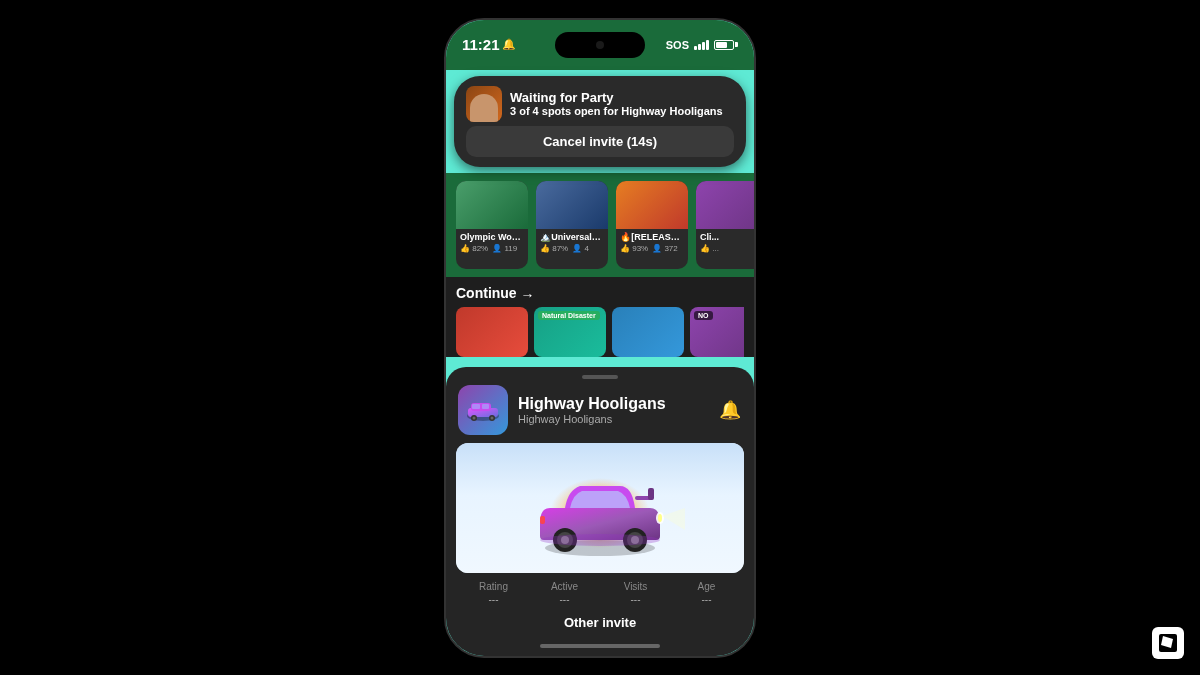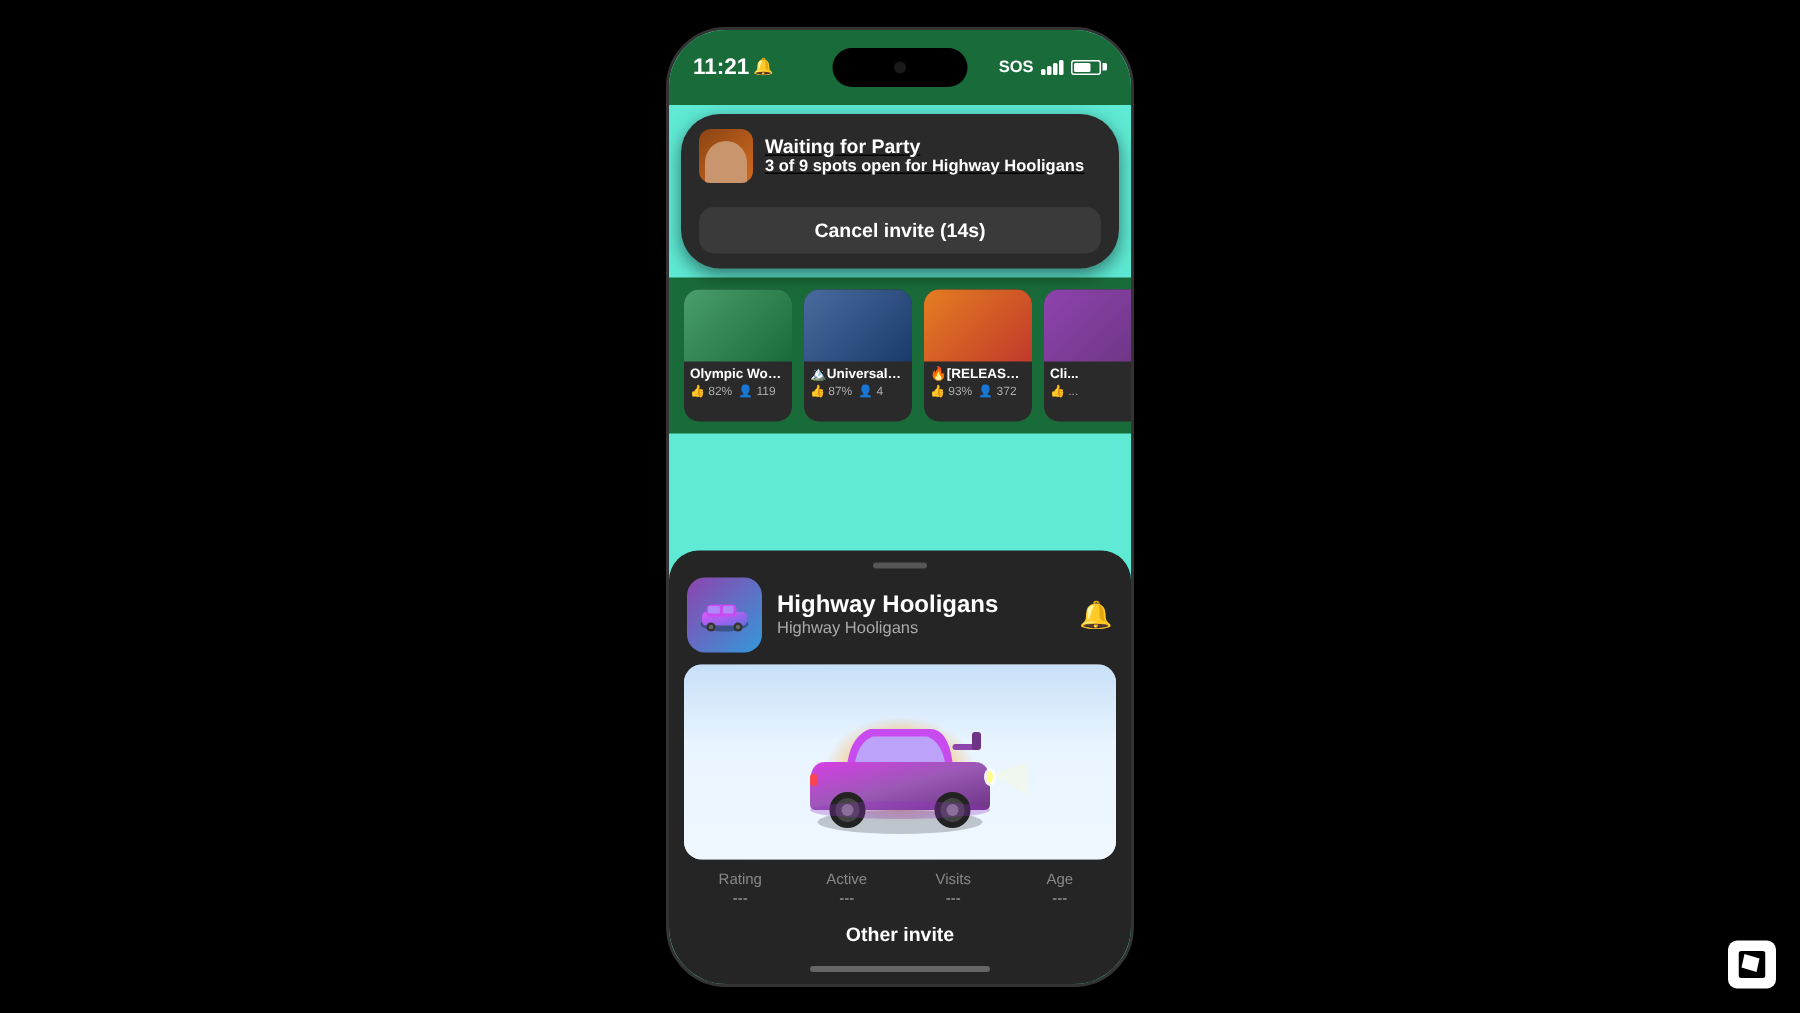--- a/index.html
+++ b/index.html
@@ -72,21 +72,20 @@
 
     
     .notification-banner {
       background: #2a2a2a;
       margin: 6px 8px;
       border-radius: 26px;
       padding: 10px 12px;
       position: relative;
       z-index: 20;
       box-shadow: 0 4px 12px rgba(0,0,0,0.5);
-      text-decoration: underline;
     }
     .notification-header {
       display: flex;
       align-items: center;
       gap: 8px;
       margin-bottom: 4px;
     }
     .notification-avatar {
       width: 36px;
       height: 36px;
@@ -123,21 +122,21 @@
     .cancel-invite-btn {
       background: #3a3a3a;
       border: none;
       border-radius: 10px;
       color: #fff;
       font-size: 13px;
       font-weight: 600;
       padding: 8px 12px;
       width: 100%;
       cursor: pointer;
-      margin-top: 12px;
+      margin-top: 0;
     }
 
     
     .game-cards-row {
       background: #1a6b3a;
       padding: 8px 10px;
       display: flex;
       gap: 8px;
       overflow: hidden;
     }
@@ -447,21 +446,21 @@
   </div>
 
   <div class="notification-banner">
     <div class="notification-header">
       <div class="notification-avatar">
         <div class="avatar-person"></div>
       </div>
       <div class="notification-text-block">
         <div class="notification-title">Waiting for Party</div>
         <div class="notification-sub">
-          <span style="color:#fff;font-weight:600;">3 of 9 spots open</span>
+          <span style="color:#fff;font-weight:600;">3 of 4 spots open</span>
           <span> for Highway Hooligans</span>
         </div>
       </div>
     </div>
     <button class="cancel-invite-btn">Cancel invite (14s)</button>
   </div>
 
   <div class="game-cards-row">
     <div class="game-card">
       <div class="game-card-img green"></div>
@@ -489,20 +488,35 @@
     </div>
     <div class="game-card">
       <div class="game-card-img purple"></div>
       <div class="game-card-title">Cli...</div>
       <div class="game-card-stats">
         <span class="game-stat">👍 ...</span>
       </div>
     </div>
   </div>
 
+  <div class="continue-section">
+    <div class="continue-header">
+      <span>Continue →</span>
+    </div>
+    <div class="continue-cards-row">
+      <div class="continue-card red"></div>
+      <div class="continue-card teal">
+        <div class="card-label green-label">Natural Disaster</div>
+      </div>
+      <div class="continue-card blue2"></div>
+      <div class="continue-card" style="background:linear-gradient(135deg,#8e44ad,#6c3483);">
+        <div class="card-label">NO</div>
+      </div>
+    </div>
+  </div>
 
   <div class="game-panel">
     <div class="panel-handle"></div>
 
     
     <div class="game-info-header">
       <div class="game-icon">
         <div class="game-icon-inner">
 
           <svg width="40" height="28" viewBox="0 0 40 28">

